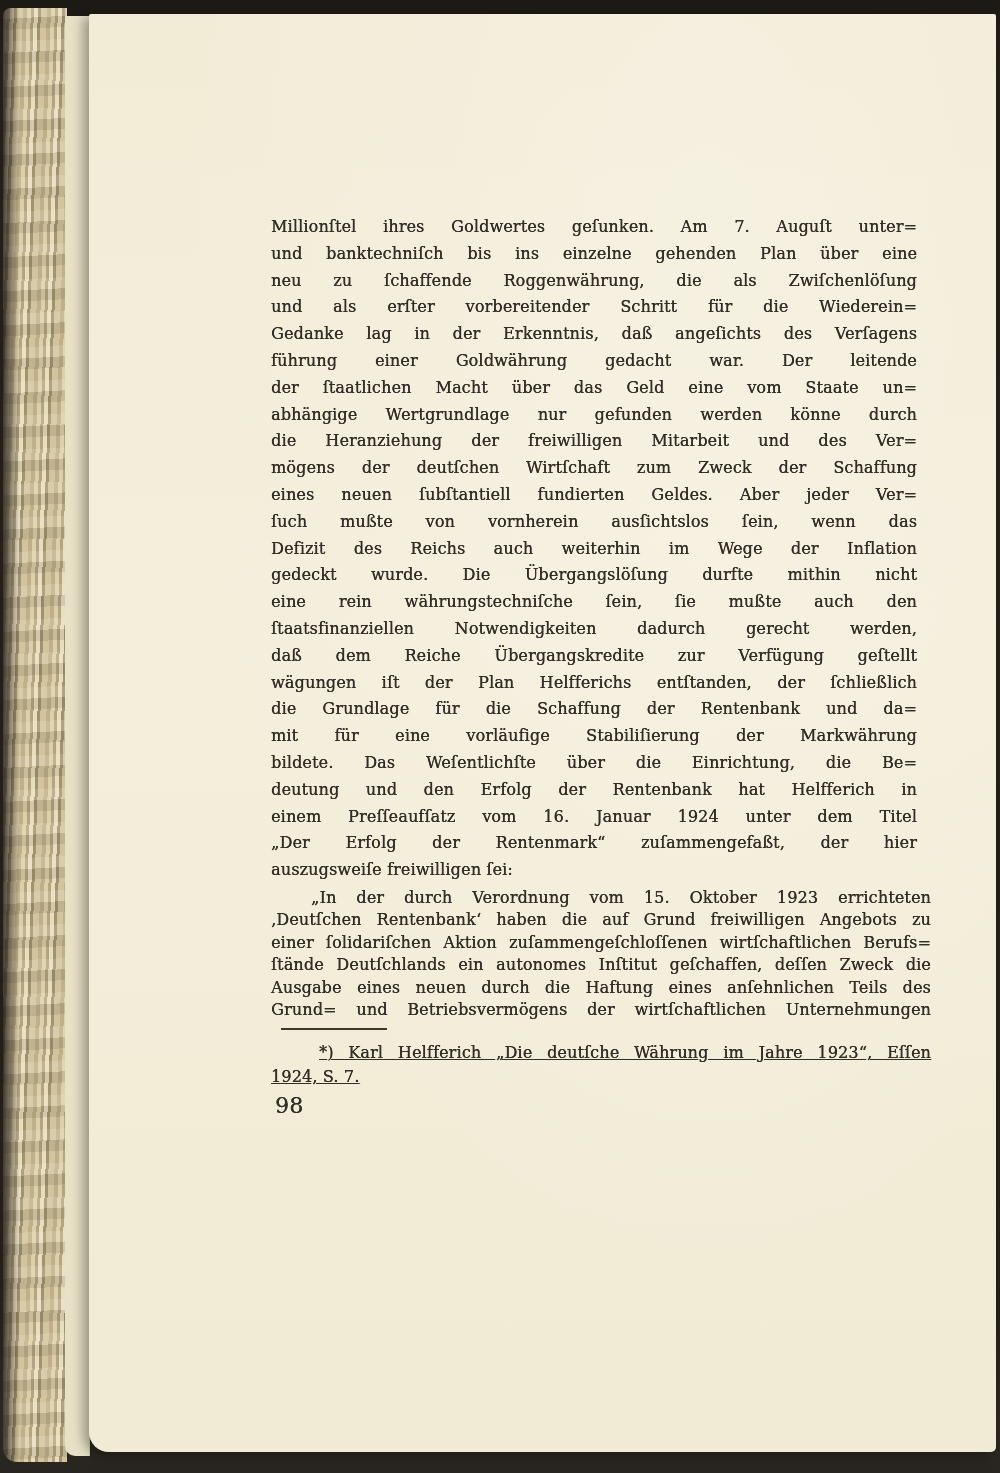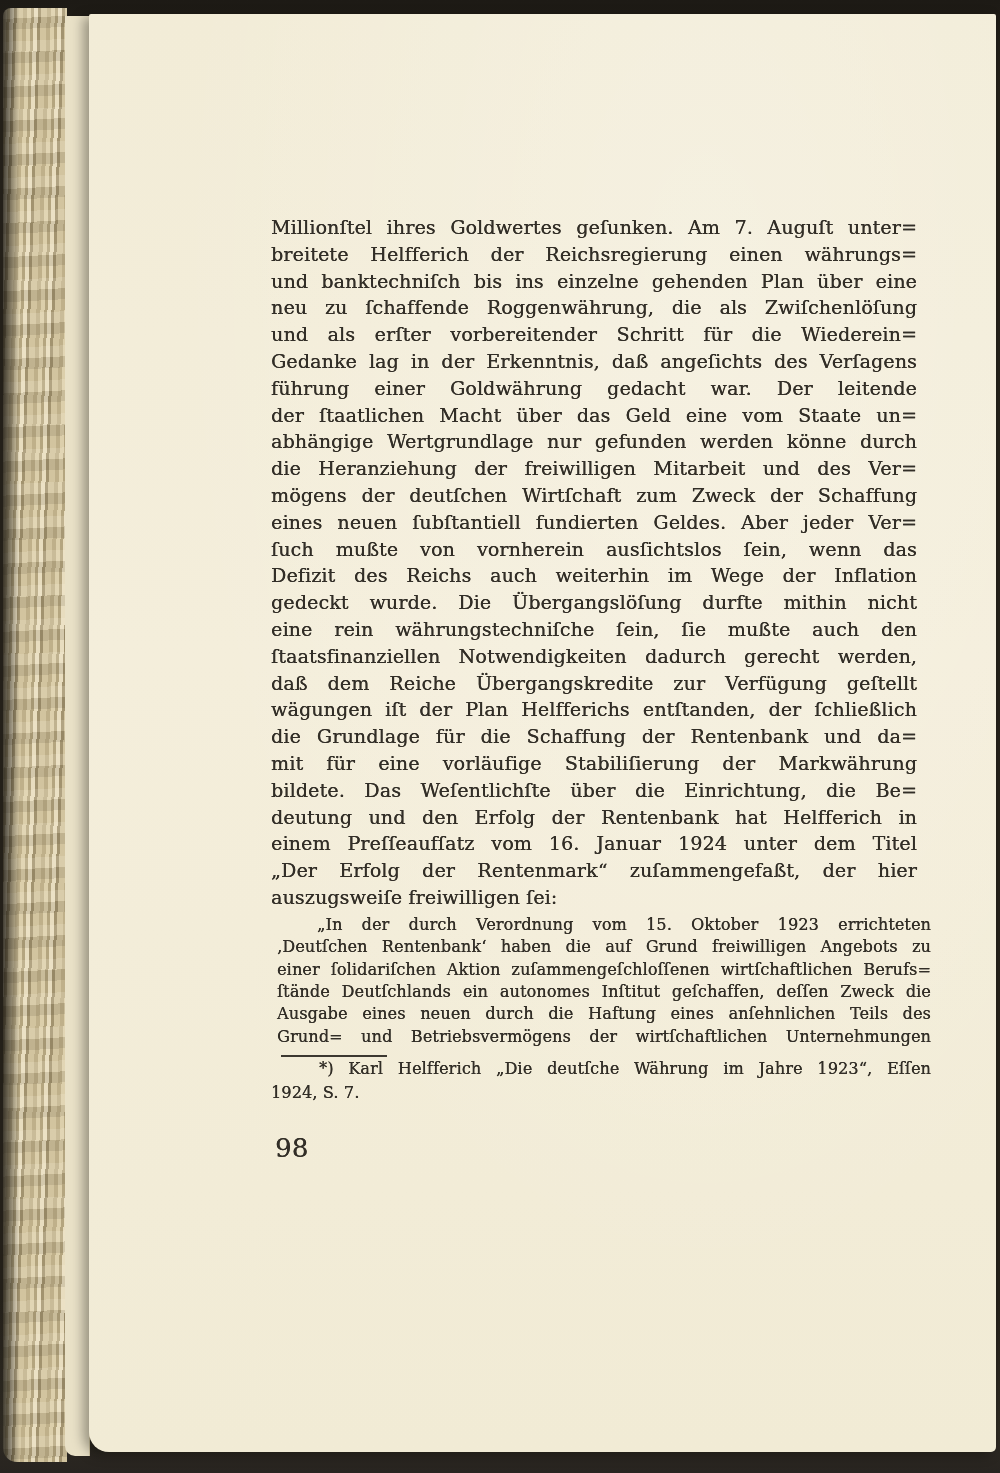--- a/index.html
+++ b/index.html
@@ -35,42 +35,41 @@
   .text-col{
     position:absolute;left:182px;top:200px;width:660px;
     color:#322e27;
     text-shadow:.25px 0 0 currentColor;
     letter-spacing:.15px;
   }
   .line{text-align:justify;text-align-last:justify;white-space:normal;}
   .line.last{text-align-last:left;}
   [data-justify-last="true"] .line.last{text-align-last:justify;}
   .body-text{width:646px;}
-  .body-text .line{font-size:19px;line-height:26.8px;}
+  .body-text .line{font-size:16px;line-height:26.8px;}
   .quote-text{width:660px;margin-top:3px;}
-  .quote-text .line{font-size:16px;line-height:22.4px;margin-left:6px;}
+  .quote-text .line{font-size:16px;line-height:22.4px;}
   .quote-text .line:first-child{text-indent:40px;}
   .footnote-rule{margin-top:7px;margin-left:10px;width:106px;height:2px;background:#3c3830;}
-  .footnote{width:660px;}
+  .footnote{width:660px;margin-top:11px;text-decoration:underline;}
   .footnote .line{font-size:16px;line-height:23.5px;}
   .footnote .line:first-child{text-indent:48px;}
-  .page-number{margin-top:29px;margin-left:4px;font-size:26px;}
+  .page-number{margin-top:5px;margin-left:4px;font-size:22px;}
 </style>
 </head>
 <body>
 
 <div class="deckle"></div>
 <div class="underpage"></div>
 
 <div class="page">
   <div class="text-col">
 
     <div class="body-text">
         <div class="line">Millionſtel ihres Goldwertes geſunken. Am 7. Auguſt unter=</div>
-        <div class="line">breitete Helfferich der Reichsregierung einen währungs=</div>
         <div class="line">und banktechniſch bis ins einzelne gehenden Plan über eine</div>
         <div class="line">neu zu ſchaffende Roggenwährung, die als Zwiſchenlöſung</div>
         <div class="line">und als erſter vorbereitender Schritt für die Wiederein=</div>
         <div class="line">Gedanke lag in der Erkenntnis, daß angeſichts des Verſagens</div>
         <div class="line">führung einer Goldwährung gedacht war. Der leitende</div>
         <div class="line">der ſtaatlichen Macht über das Geld eine vom Staate un=</div>
         <div class="line">abhängige Wertgrundlage nur gefunden werden könne durch</div>
         <div class="line">die Heranziehung der freiwilligen Mitarbeit und des Ver=</div>
         <div class="line">mögens der deutſchen Wirtſchaft zum Zweck der Schaffung</div>
         <div class="line">eines neuen ſubſtantiell fundierten Geldes. Aber jeder Ver=</div>

